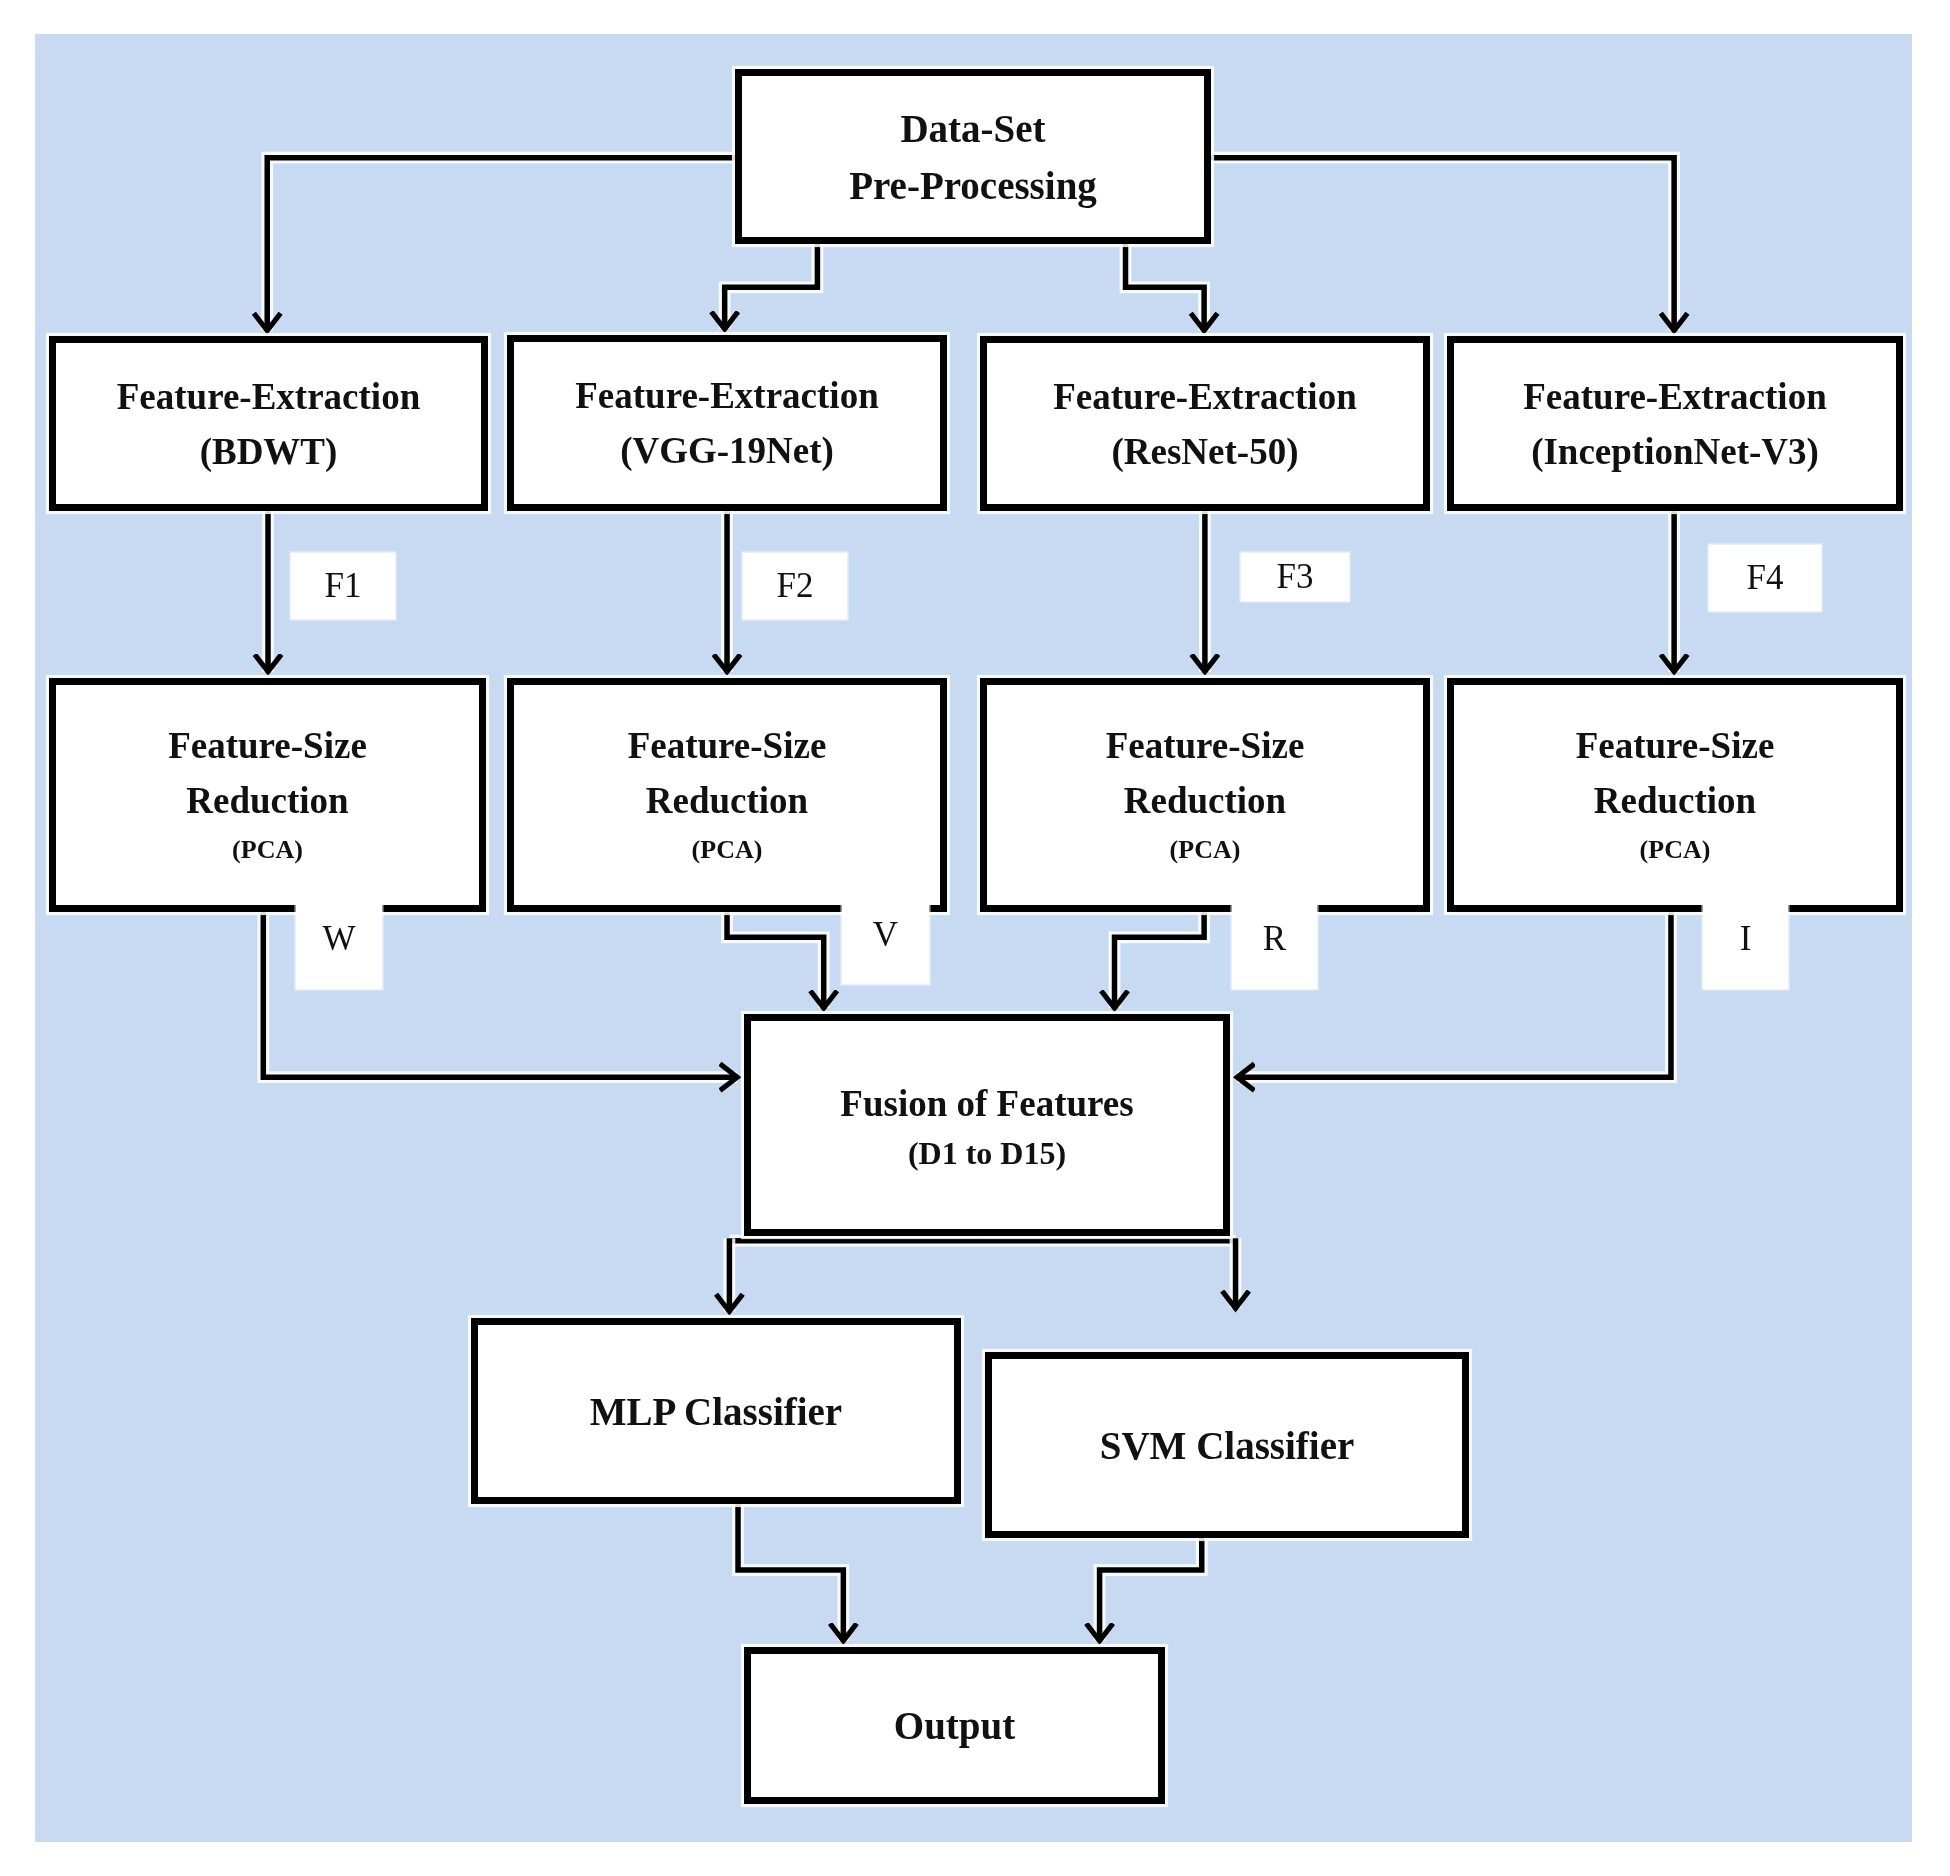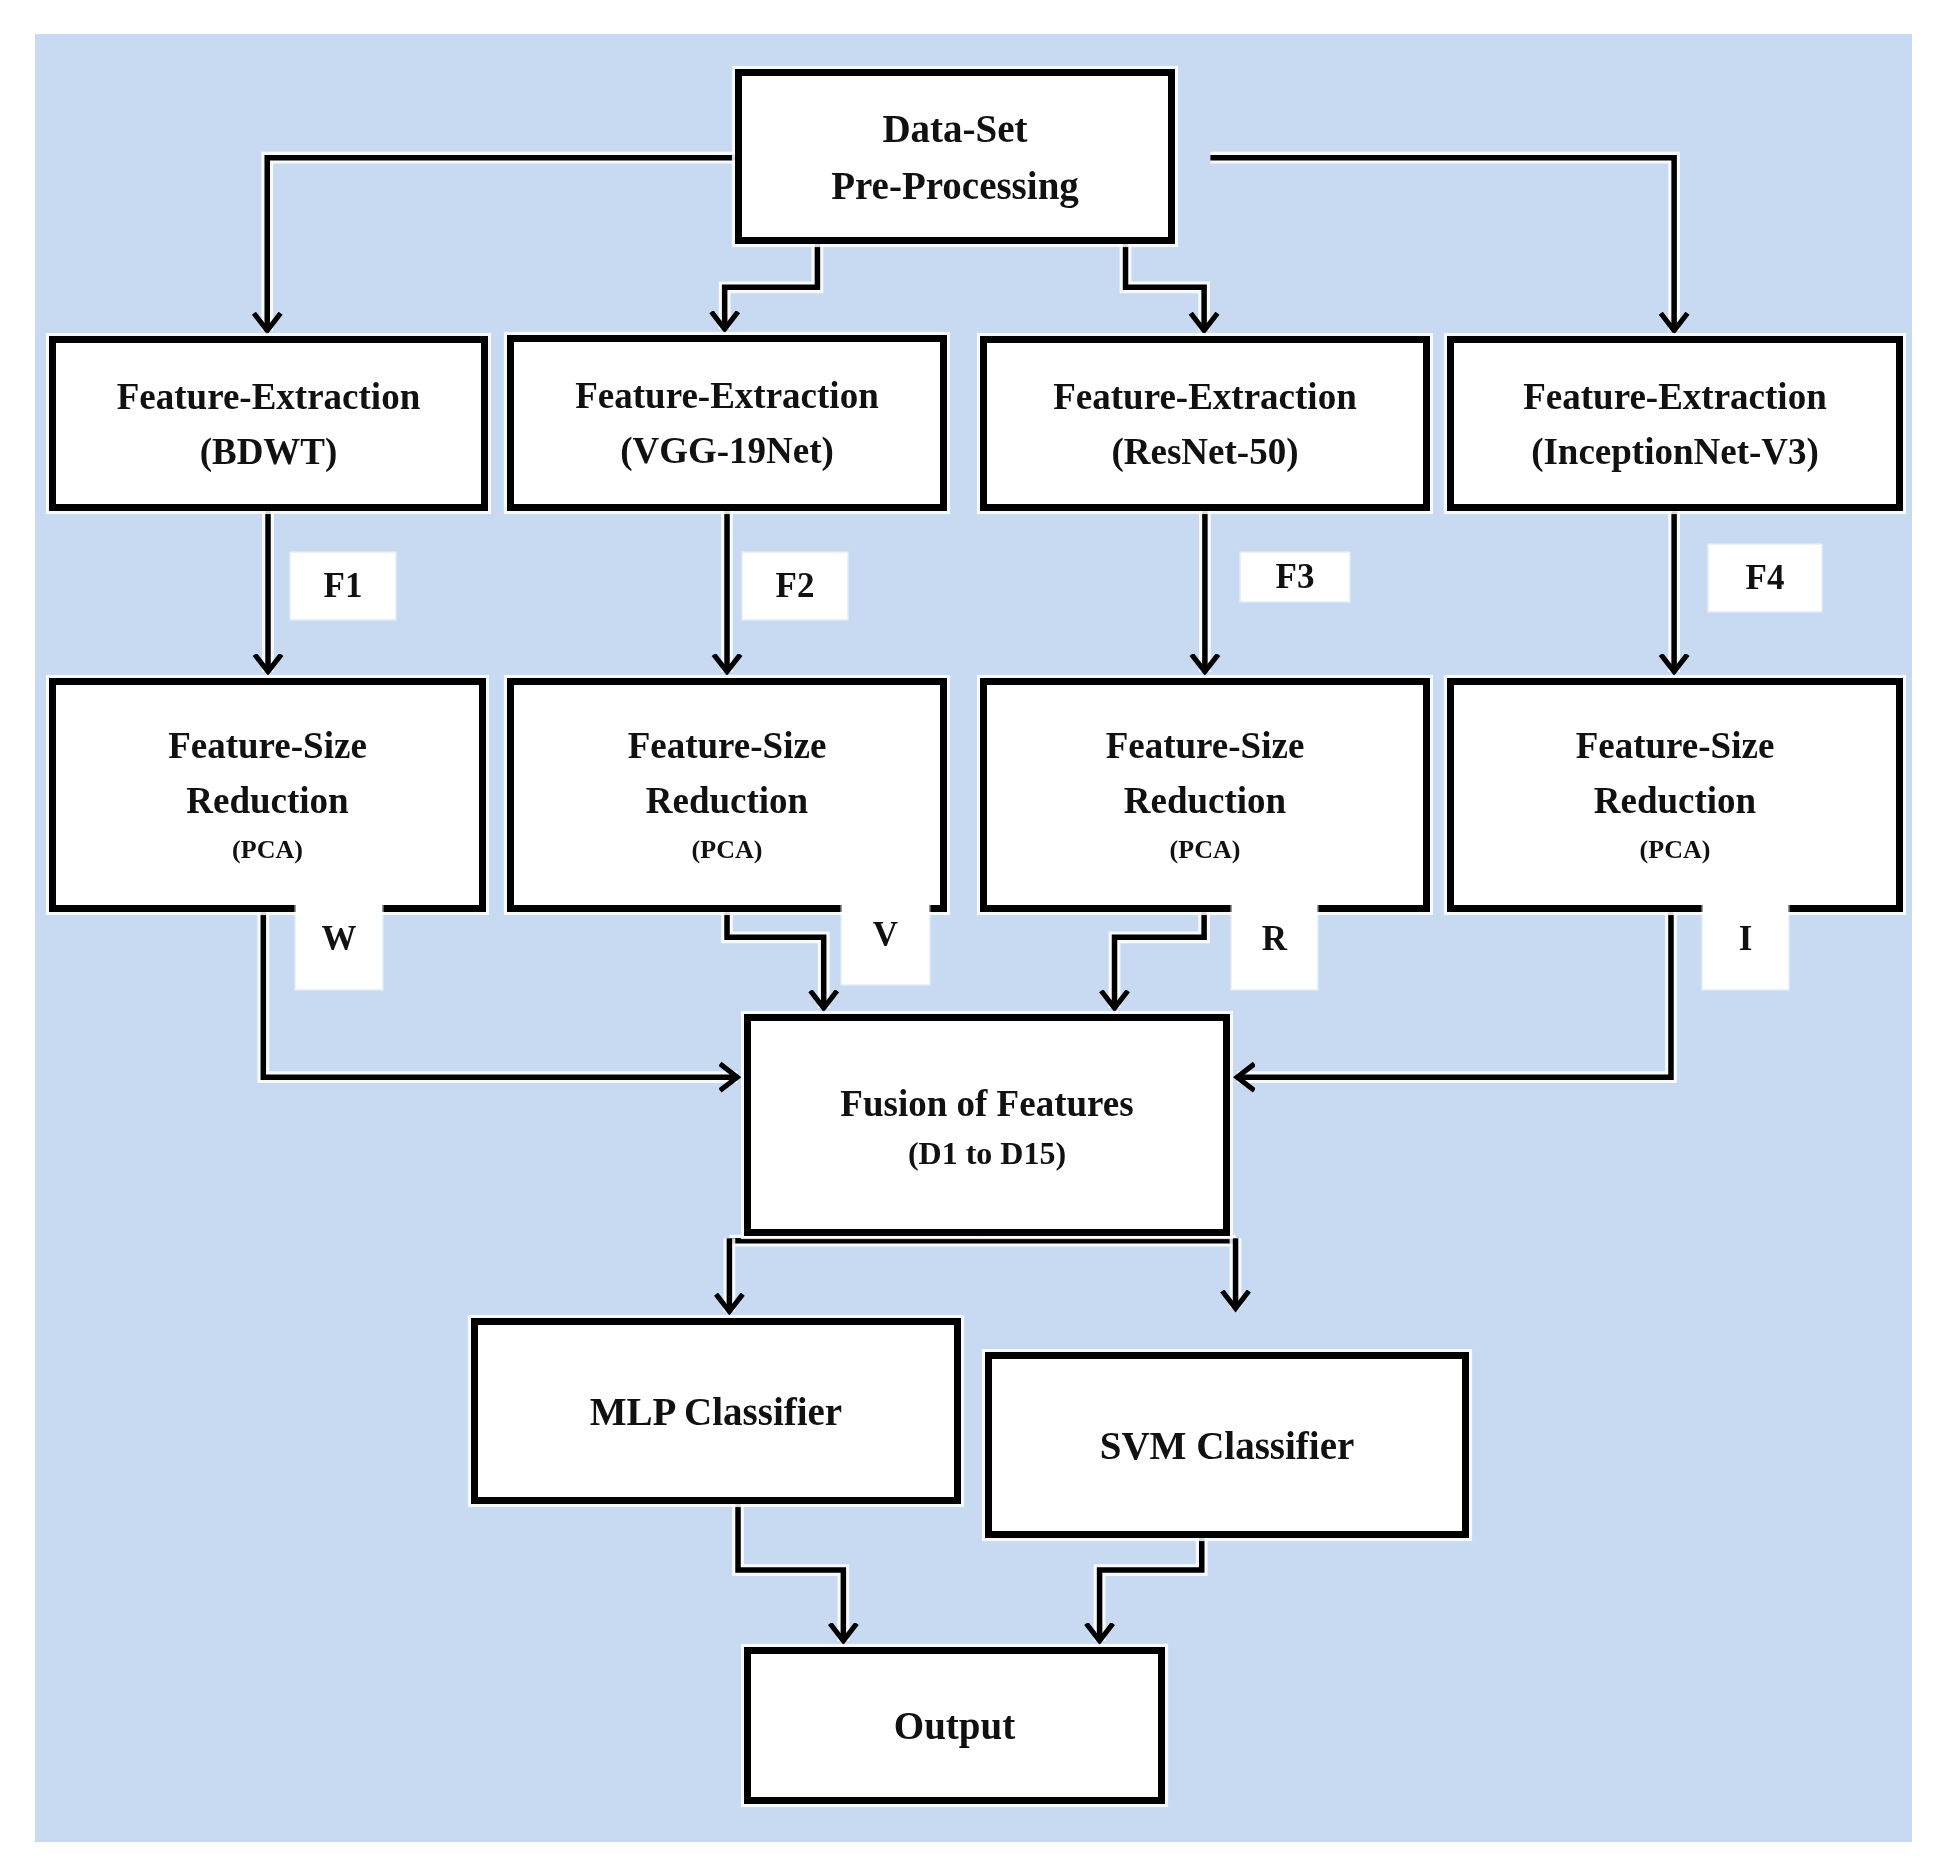--- a/index.html
+++ b/index.html
@@ -25,21 +25,21 @@
     box-sizing:border-box;
   }
   .node .l1{font-size:37px;line-height:55px;white-space:nowrap;}
   .node .l2{font-size:37px;line-height:55px;white-space:nowrap;}
   .node .sm{font-size:26px;line-height:44px;white-space:nowrap;}
   .node .big{font-size:39px;line-height:57px;white-space:nowrap;}
   .elabel{
     position:absolute;
     background:#ffffff;
     display:flex;align-items:center;justify-content:center;
-    font-size:35px;font-weight:bold;color:#111111;
+    font-size:35px;font-weight:normal;color:#111111;
     box-shadow:0 0 0 1.6px rgba(255,255,255,0.6);
   }
 </style>
 </head>
 <body>
 
 <div id="canvas">
   <div id="panel"></div>
 
   <svg id="wires" viewBox="0 0 2481 2387" xmlns="http://www.w3.org/2000/svg">
@@ -81,21 +81,21 @@
         <path d="M 928 1575 V 1668" fill="none" stroke="#000000" stroke-width="7" marker-end="url(#arrow)"></path>
         <path d="M 1572 1575 V 1664" fill="none" stroke="rgba(255,255,255,0.85)" stroke-width="15"></path>
         <path d="M 1572 1575 V 1664" fill="none" stroke="#000000" stroke-width="7" marker-end="url(#arrow)"></path>
         <path d="M 939 1912 V 1997 H 1073 V 2087" fill="none" stroke="rgba(255,255,255,0.85)" stroke-width="15"></path>
         <path d="M 939 1912 V 1997 H 1073 V 2087" fill="none" stroke="#000000" stroke-width="7" marker-end="url(#arrow)"></path>
         <path d="M 1529 1908 V 1997 H 1399 V 2087" fill="none" stroke="rgba(255,255,255,0.85)" stroke-width="15"></path>
         <path d="M 1529 1908 V 1997 H 1399 V 2087" fill="none" stroke="#000000" stroke-width="7" marker-end="url(#arrow)"></path>
       </g>
   </svg>
 
-  <div class="node" style="left:735px;top:69px;width:440px;height:175px;">
+  <div class="node" style="left:735px;top:69px;width:476px;height:175px;">
     <div class="big">Data-Set</div>
     <div class="big">Pre-Processing</div>
   </div>
 
   <div class="node" style="left:49px;top:336px;width:439px;height:175px;">
     <div class="l1">Feature-Extraction</div>
     <div class="l2">(BDWT)</div>
   </div>
   <div class="node" style="left:507px;top:335px;width:440px;height:176px;">
     <div class="l1">Feature-Extraction</div>

